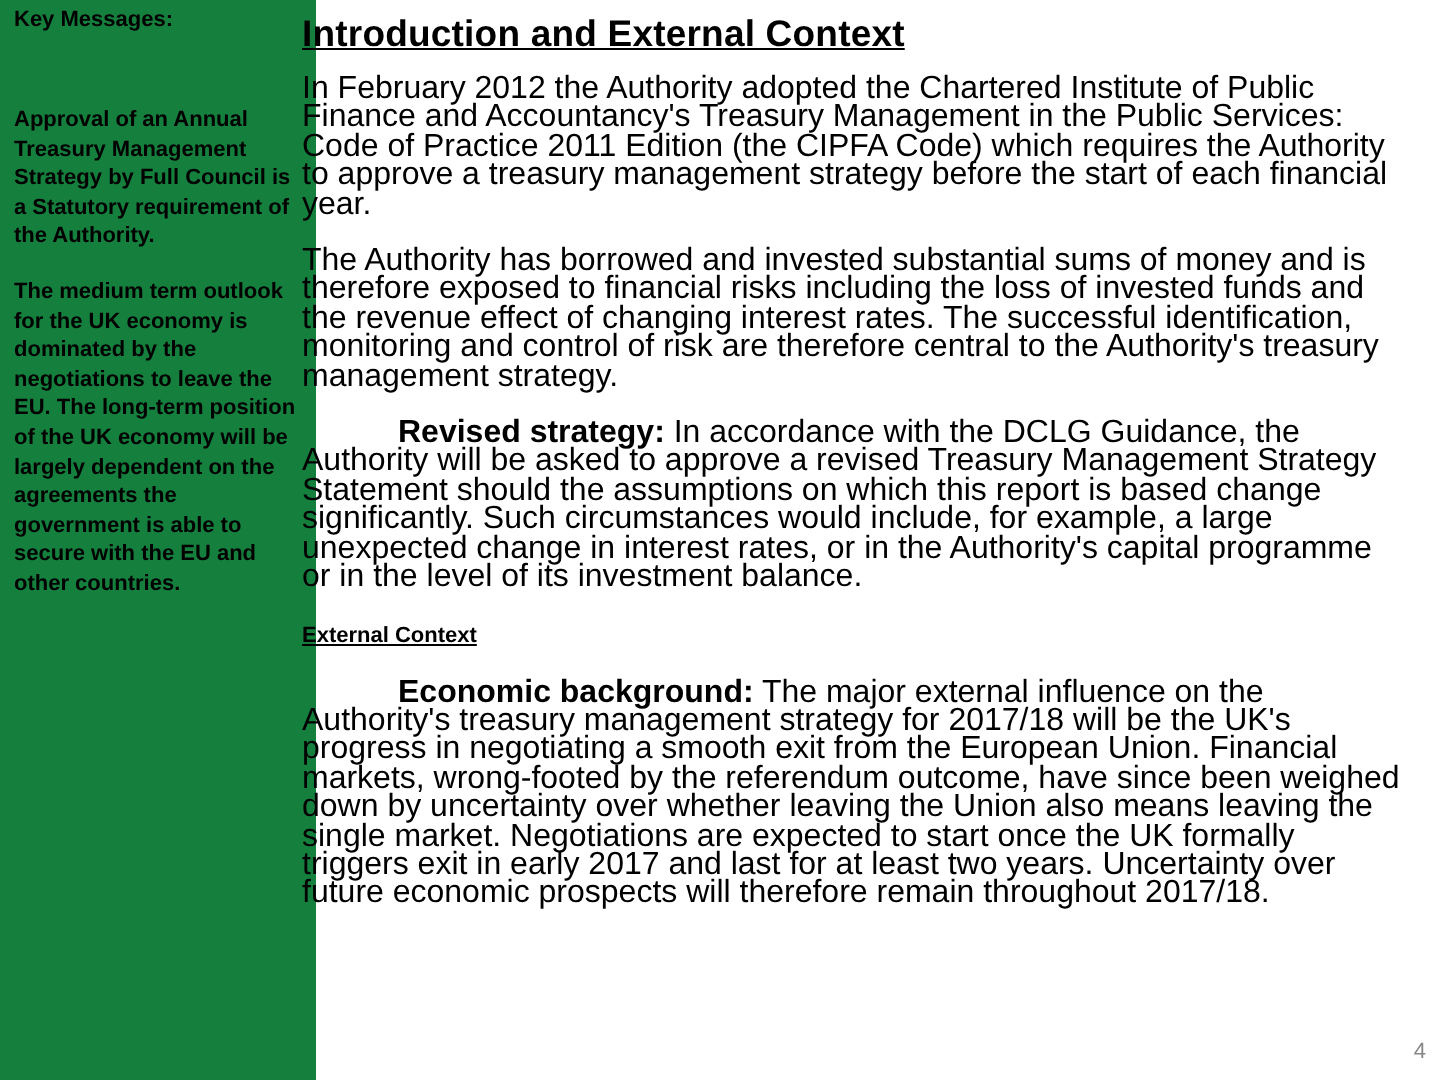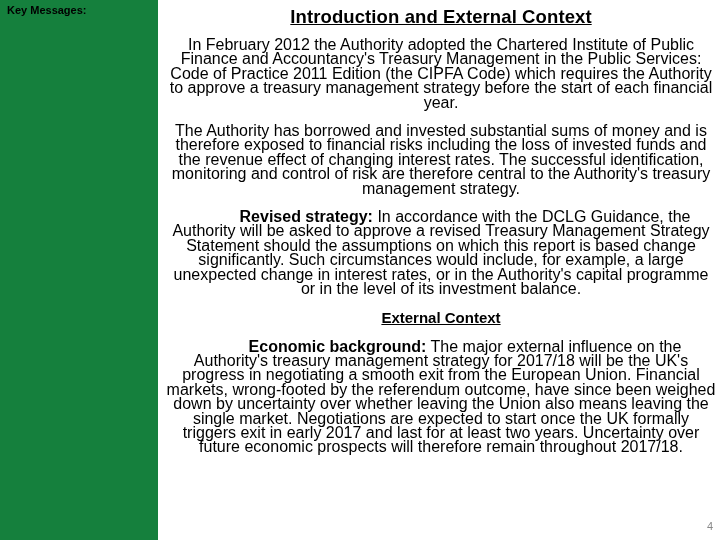--- a/index.html
+++ b/index.html
@@ -32,60 +32,61 @@
       margin: 0 0 36px 0;
     }
     .sb-para {
       font-weight: bold;
       font-size: 11px;
       line-height: 14.6px;
       margin: 0 0 13px 0;
     }
     .main {
       position: absolute;
-      left: 165px;
+      left: 151px;
       top: 0;
       width: 552px;
-      text-align: center;
     }
     .title {
       font-family: "Liberation Sans", sans-serif;
       font-weight: bold;
       font-size: 18.5px;
       line-height: 22px;
       text-decoration: underline;
       margin: 6px 0 10px 0;
       letter-spacing: 0.1px;
     }
     .para {
       font-size: 16px;
       line-height: 14.4px;
       margin: 0 0 14px 0;
     }
     .para b { font-weight: bold; margin-left: 48px; }
     .section-heading {
-      font-size: 15px;
+      font-size: 11px;
       line-height: 14px;
       font-weight: bold;
       text-decoration: underline;
       margin: 0 0 15px 0;
     }
     .page-number {
       position: absolute;
       right: 7px;
       bottom: 8px;
       font-size: 11px;
       color: #888;
     }
   </style>
 </head>
 <body>
 
 <div class="sidebar">
   <div class="sb-heading">Key Messages:</div>
+  <div class="sb-para">Approval of an Annual Treasury Management Strategy by Full Council is a Statutory requirement of the Authority.</div>
+  <div class="sb-para">The medium term outlook for the UK economy is dominated by the negotiations to leave the EU. The long-term position of the UK economy will be largely dependent on the agreements the government is able to secure with the EU and other countries.</div>
 </div>
 
 <div class="main">
   <div class="title">Introduction and External Context</div>
   <p class="para">In February 2012 the Authority adopted the Chartered Institute of Public Finance and Accountancy's Treasury Management in the Public Services: Code of Practice 2011 Edition (the CIPFA Code) which requires the Authority to approve a treasury management strategy before the start of each financial year.</p>
   <p class="para">The Authority has borrowed and invested substantial sums of money and is therefore exposed to financial risks including the loss of invested funds and the revenue effect of changing interest rates. The successful identification, monitoring and control of risk are therefore central to the Authority's treasury management strategy.</p>
   <p class="para"><b>Revised strategy:</b><span> In accordance with the DCLG Guidance, the Authority will be asked to approve a revised Treasury Management Strategy Statement should the assumptions on which this report is based change significantly. Such circumstances would include, for example, a large unexpected change in interest rates, or in the Authority's capital programme or in the level of its investment balance.</span></p>
   <div class="section-heading">External Context</div>
   <p class="para"><b>Economic background:</b><span> The major external influence on the Authority's treasury management strategy for 2017/18 will be the UK's progress in negotiating a smooth exit from the European Union. Financial markets, wrong-footed by the referendum outcome, have since been weighed down by uncertainty over whether leaving the Union also means leaving the single market.  Negotiations are expected to start once the UK formally triggers exit in early 2017 and last for at least two years. Uncertainty over future economic prospects will therefore remain throughout 2017/18.</span></p>
 </div>

